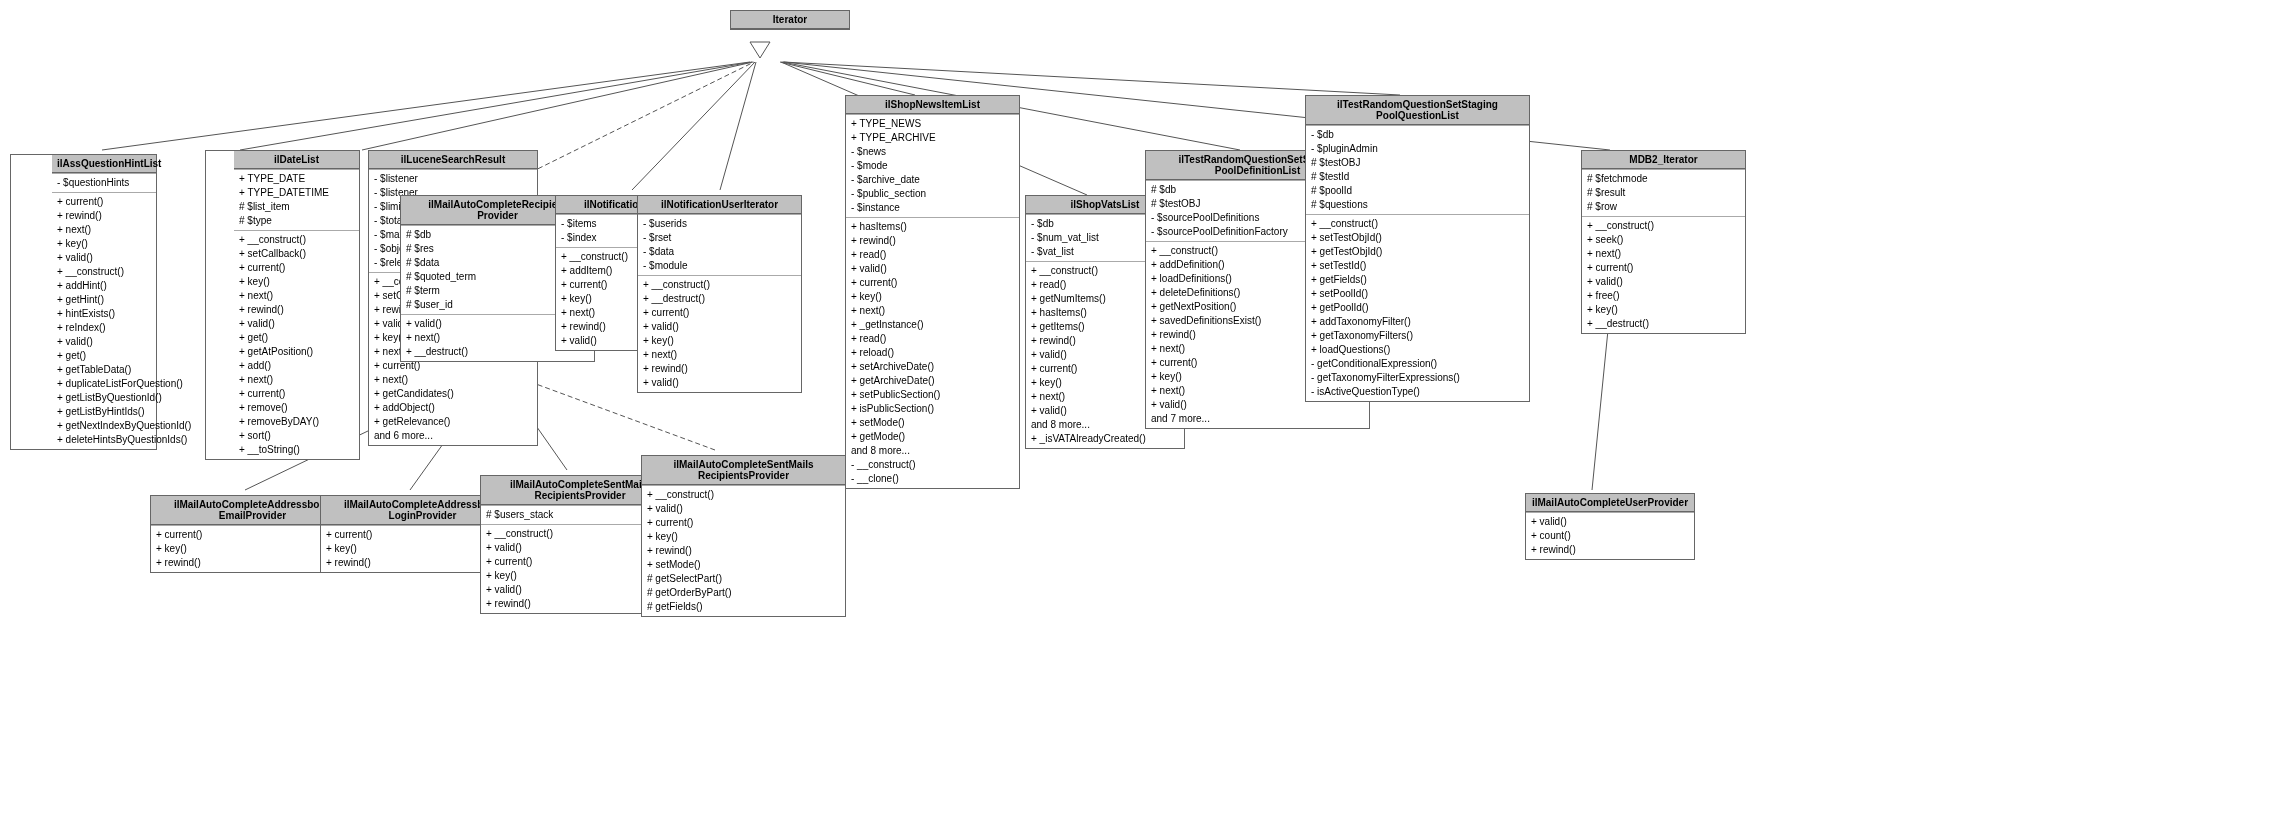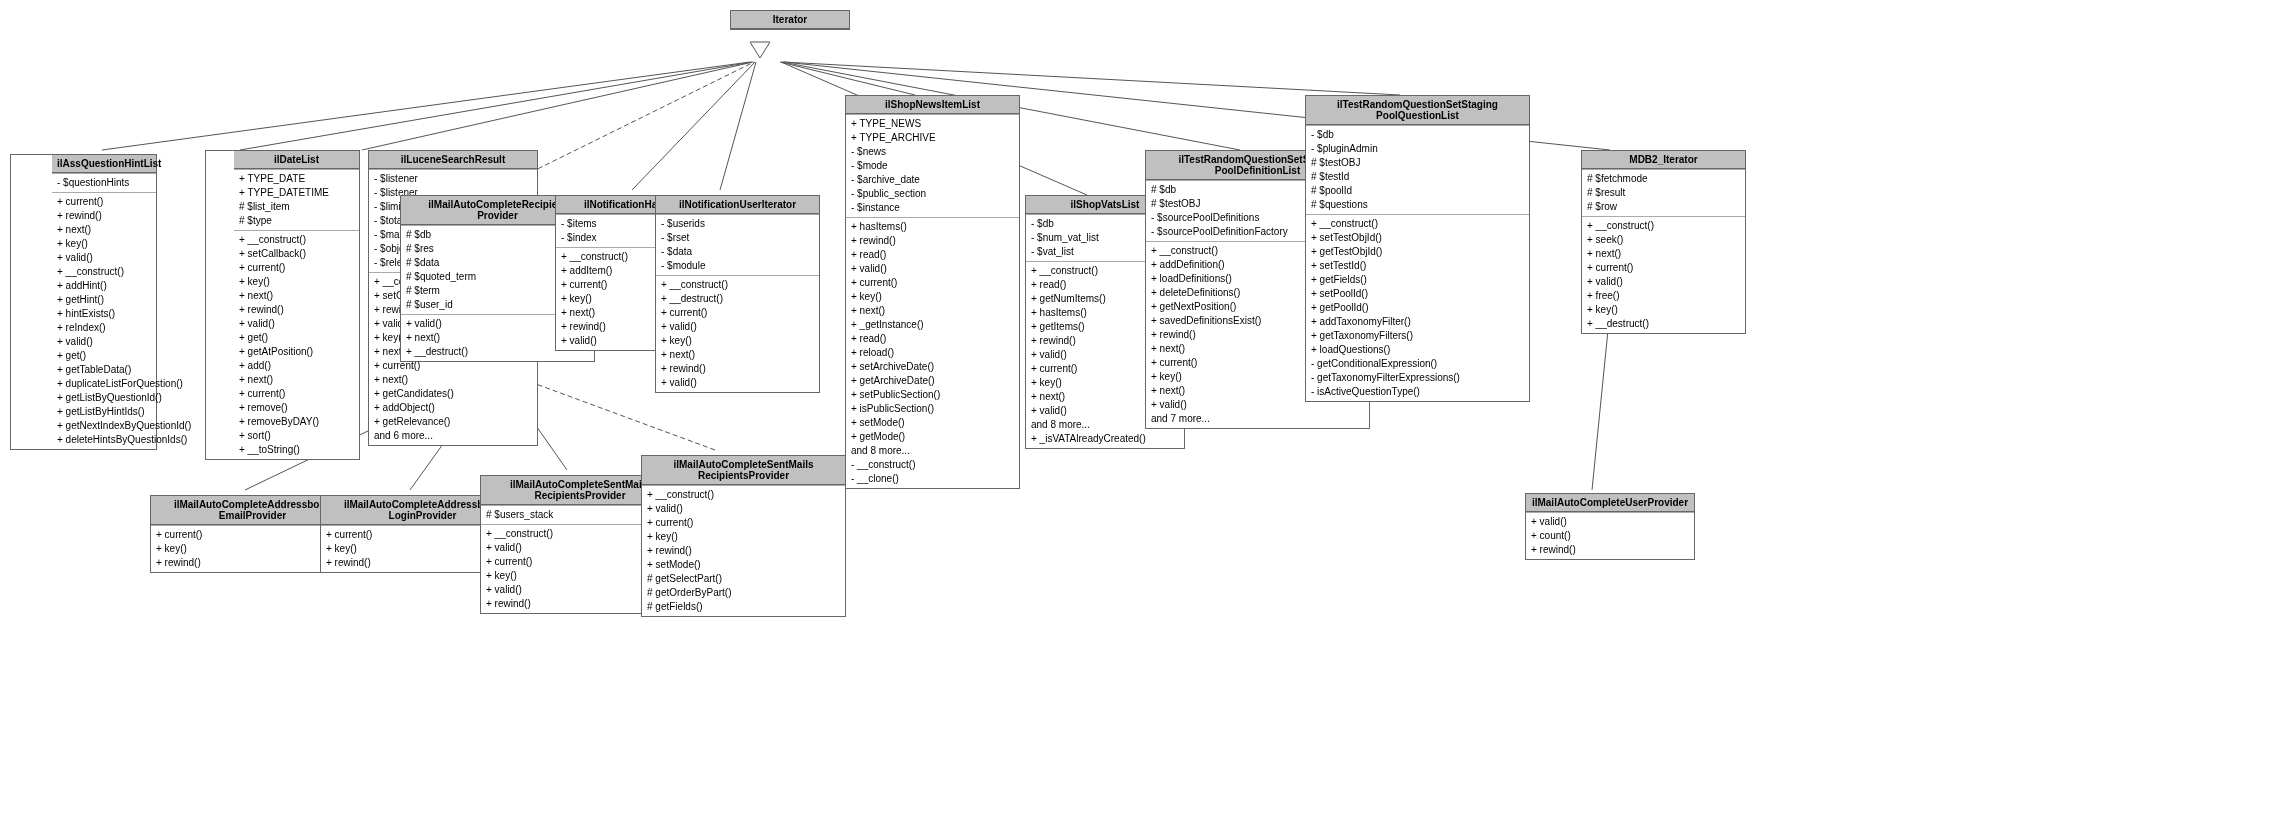--- a/index.html
+++ b/index.html
@@ -207,21 +207,21 @@
       <div>+ __construct()</div>
       <div>+ addItem()</div>
       <div>+ current()</div>
       <div>+ key()</div>
       <div>+ next()</div>
       <div>+ rewind()</div>
       <div>+ valid()</div>
     </div>
   </div>
 
-  <div class="uml-box" style="left:655px; top:195px; width:165px;">
+  <div class="uml-box" style="left:637px; top:195px; width:165px;">
     <div class="box-title">ilNotificationUserIterator</div>
     <div class="box-section">
       <div>- $userids</div>
       <div>- $rset</div>
       <div>- $data</div>
       <div>- $module</div>
     </div>
     <div class="box-section">
       <div>+ __construct()</div>
       <div>+ __destruct()</div>

